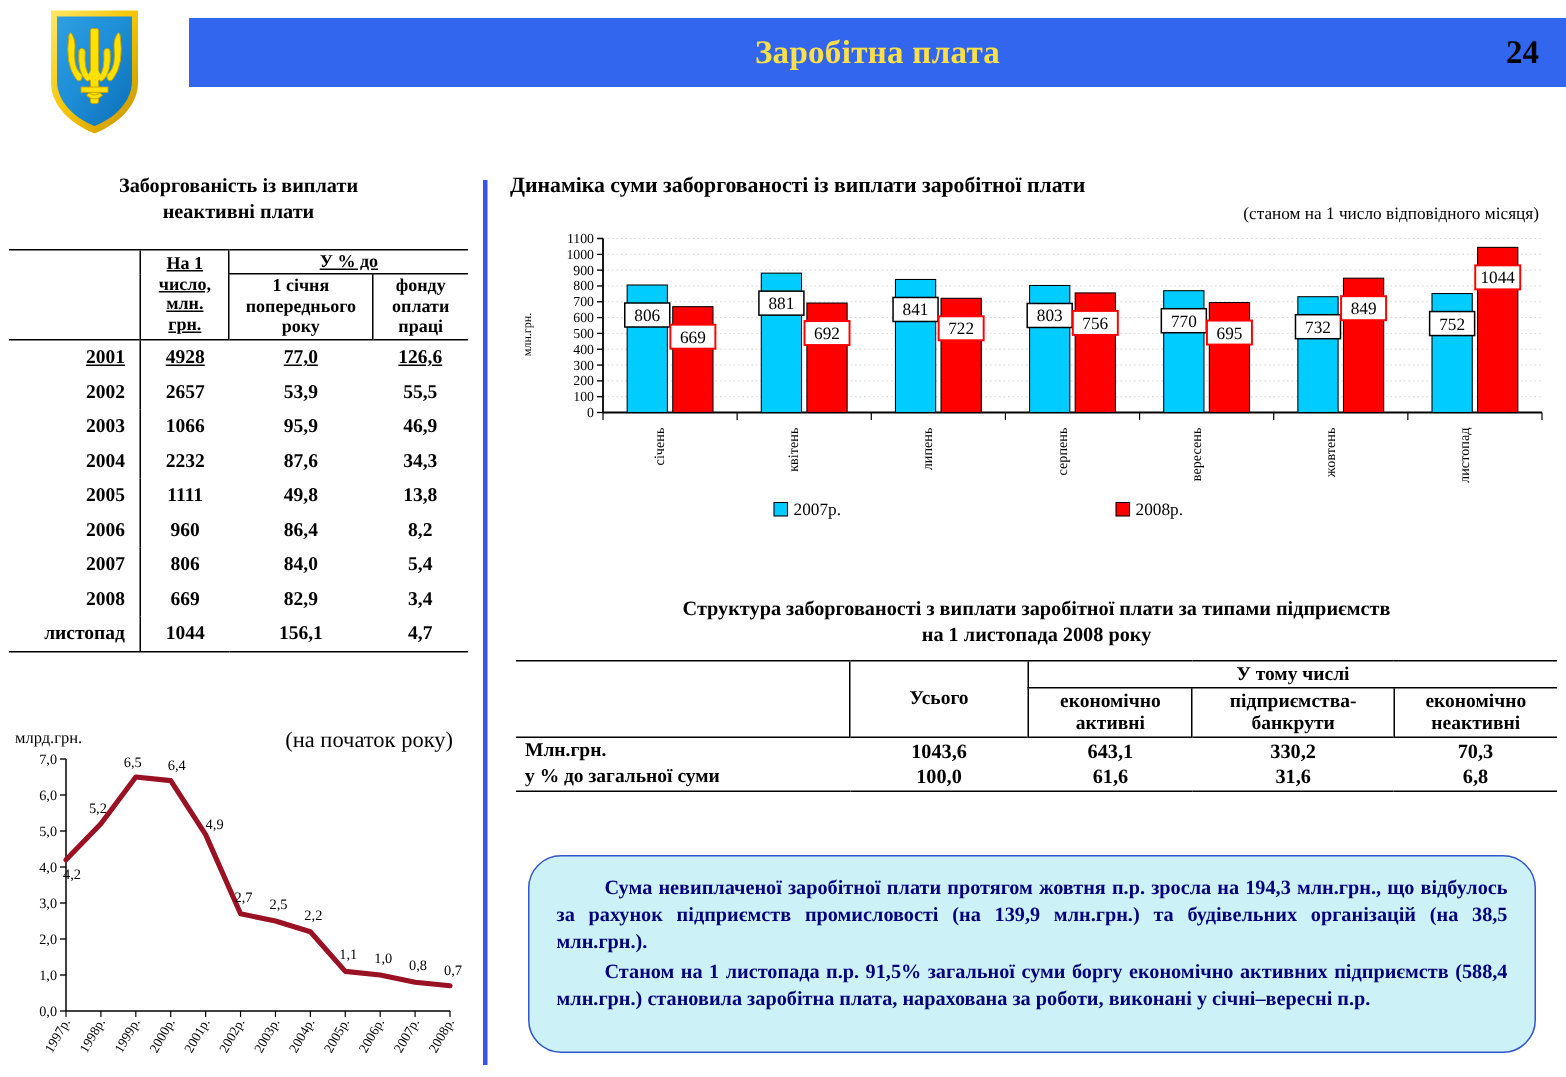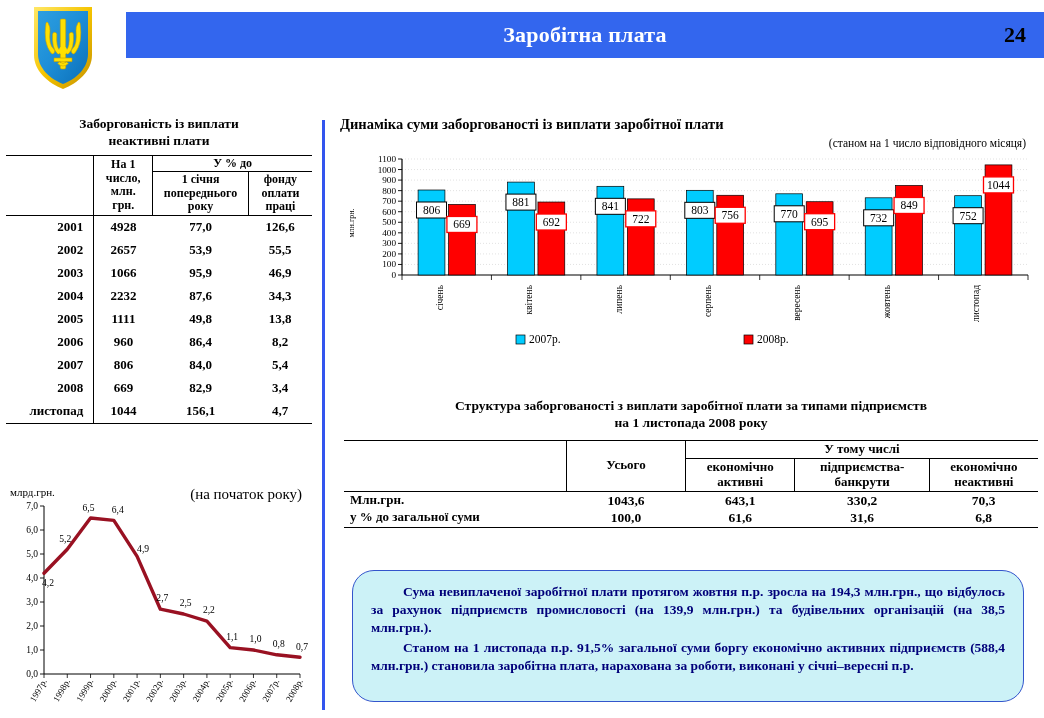--- a/index.html
+++ b/index.html
@@ -19,21 +19,21 @@
     position: absolute;
     left: 126px; top: 12px;
     width: 918px; height: 46px;
     background: #3366ee;
   }
   #header-title {
     position: absolute;
     left: 0; top: 0; width: 100%; height: 46px;
     line-height: 46px;
     text-align: center;
-    color: #ffffff;
+    color: #fde047;
     font-weight: bold;
     font-size: 22px;
     letter-spacing: .2px;
   }
   #header-page-number {
     position: absolute;
     right: 18px; top: 0; height: 46px; line-height: 46px;
     color: #000000;
     font-weight: bold;
     font-size: 22px;
@@ -58,38 +58,38 @@
   #debt-table-wrap {
     position: absolute;
     left: 6px; top: 116px;
     width: 306px;
   }
   #debt-table-title {
     text-align: center;
     font-weight: bold;
     font-size: 13.5px;
     line-height: 1.25;
-    margin-bottom: 5px;
+    margin-bottom: 16px;
   }
   table.grid {
     border-collapse: collapse;
     width: 100%;
     font-size: 12.5px;
   }
   #debt-table th, #debt-table td {
     padding: 1px 3px;
     font-weight: bold;
     text-align: center;
     vertical-align: middle;
   }
   #debt-table thead th {
     font-size: 12px;
     line-height: 1.12;
   }
-  #debt-table .tb-top { border-top: 1.5px solid #000; }
+  #debt-table .tb-top { border-top: 1.5px solid #000; text-decoration: underline; }
   #debt-table .tb-bot { border-bottom: 1.5px solid #000; }
   #debt-table .tb-thin-bot { border-bottom: 1px solid #000; }
   #debt-table .tb-left { border-left: 1.5px solid #000; }
   #debt-table .col-year { width: 84px; text-align: right; padding-right: 10px; }
   #debt-table .col-abs  { width: 60px; }
   #debt-table .col-prev { width: 96px; }
   #debt-table .col-fund { width: 66px; }
   #debt-table tbody td { height: 21px; font-size: 13px; }
   #debt-table tbody td.col-abs,
   #debt-table tbody td.col-prev,

